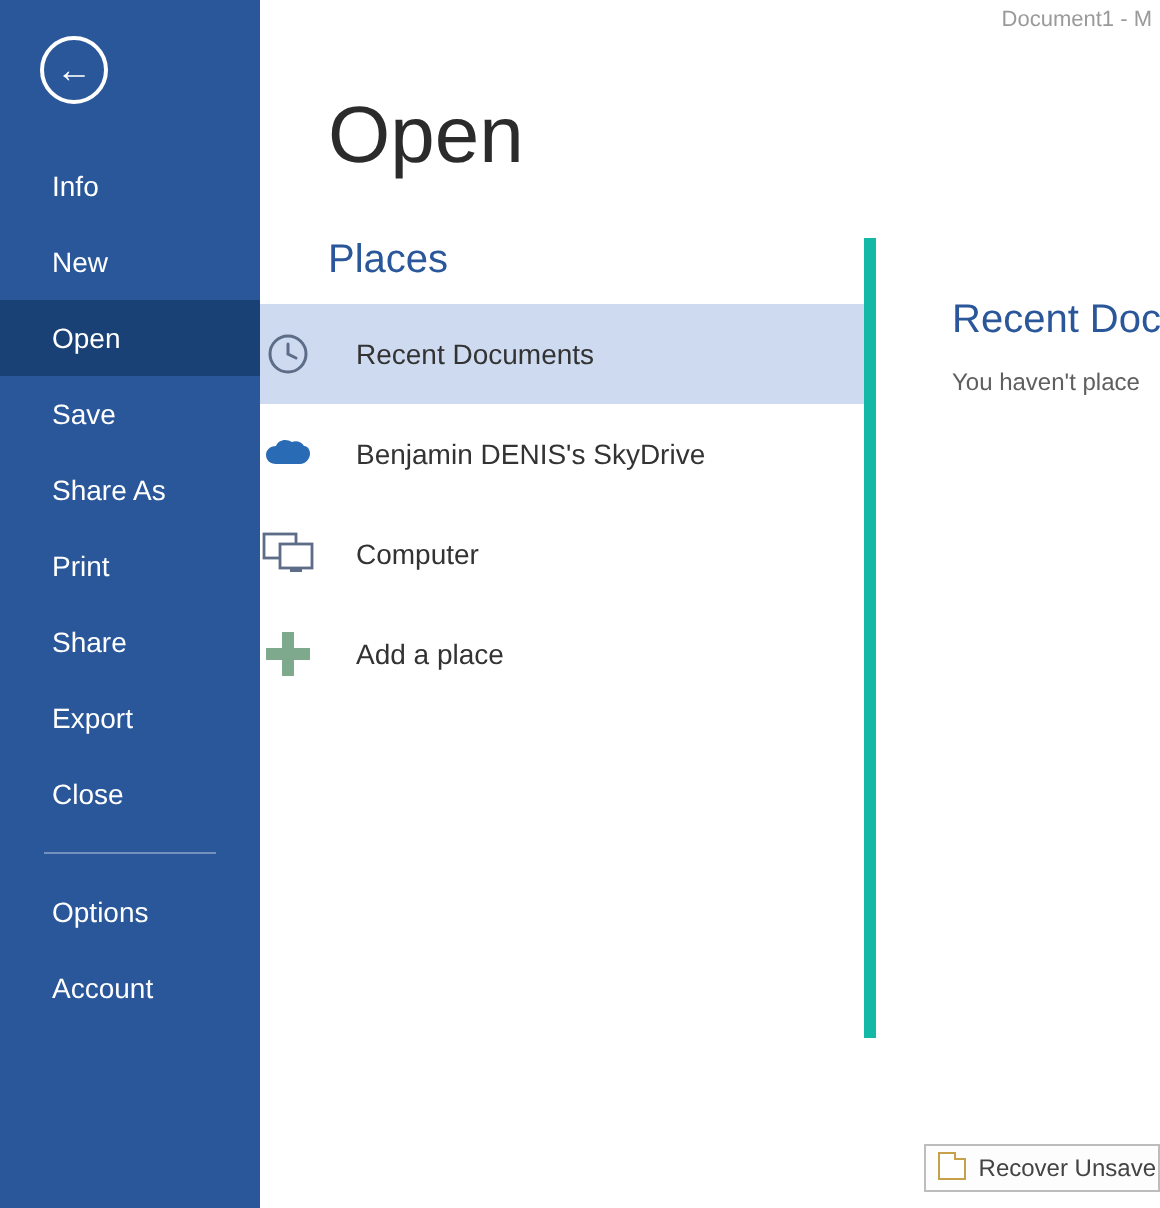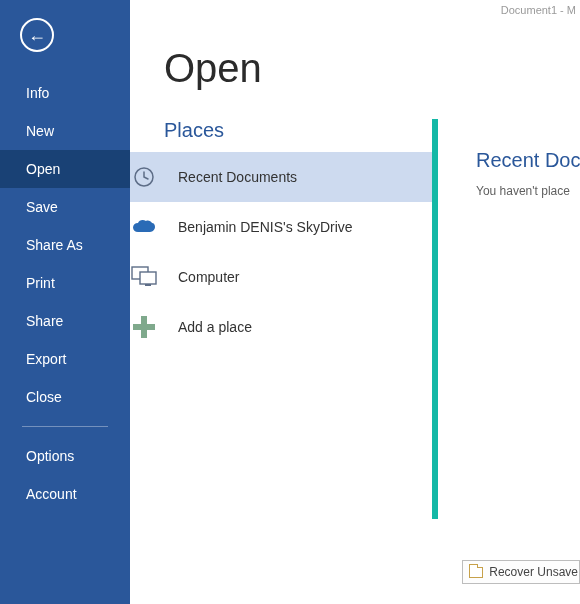--- a/index.html
+++ b/index.html
@@ -116,21 +116,21 @@
 }
 .right-body {
   font-size: 12px;
   color: #5f5f5f;
   margin-top: 12px;
   white-space: nowrap;
 }
 .recover {
   position: absolute;
   right: 0;
-  bottom: 20px;
+  bottom: 8px;
   border: 1px solid #bdbdbd;
   background: #fdfdfd;
   font-size: 12px;
   color: #444;
   padding: 4px 1px 4px 6px;
   display: flex;
   align-items: center;
   gap: 6px;
   cursor: pointer;
 }

